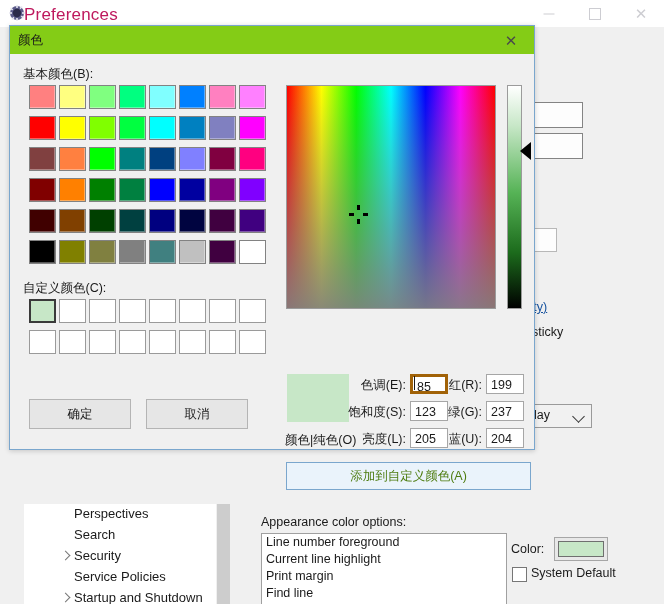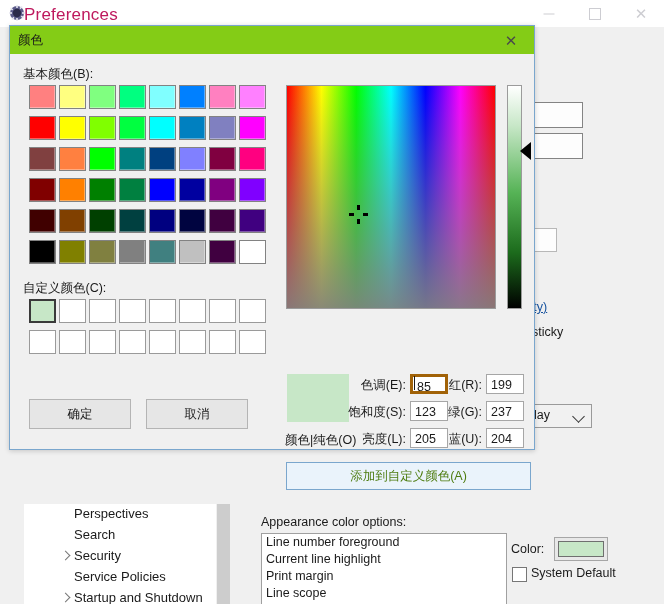--- a/index.html
+++ b/index.html
@@ -217,21 +217,21 @@
       </div>
     <div id="tree-scroll"></div>
     <div id="tree-thumb"></div>
     <div id="tree-gap"></div>
 
     <div id="appearance-label">Appearance color options:</div>
     <div id="color-list">
         <div class="clist-row">Line number foreground</div>
         <div class="clist-row">Current line highlight</div>
         <div class="clist-row">Print margin</div>
-        <div class="clist-row">Line scope</div>
+        <div class="clist-row">Find line</div>
         <div class="clist-row">Selection foreground color</div>
       </div>
 
     <div id="color-lbl">Color:</div>
     <div id="color-swatch-btn">
       <div id="color-swatch-inner" style="background: rgb(199, 231, 199);"></div>
     </div>
     <div id="sysdef-row">
       <div id="sysdef-box"></div>
       <div id="sysdef-lbl">System Default</div>

